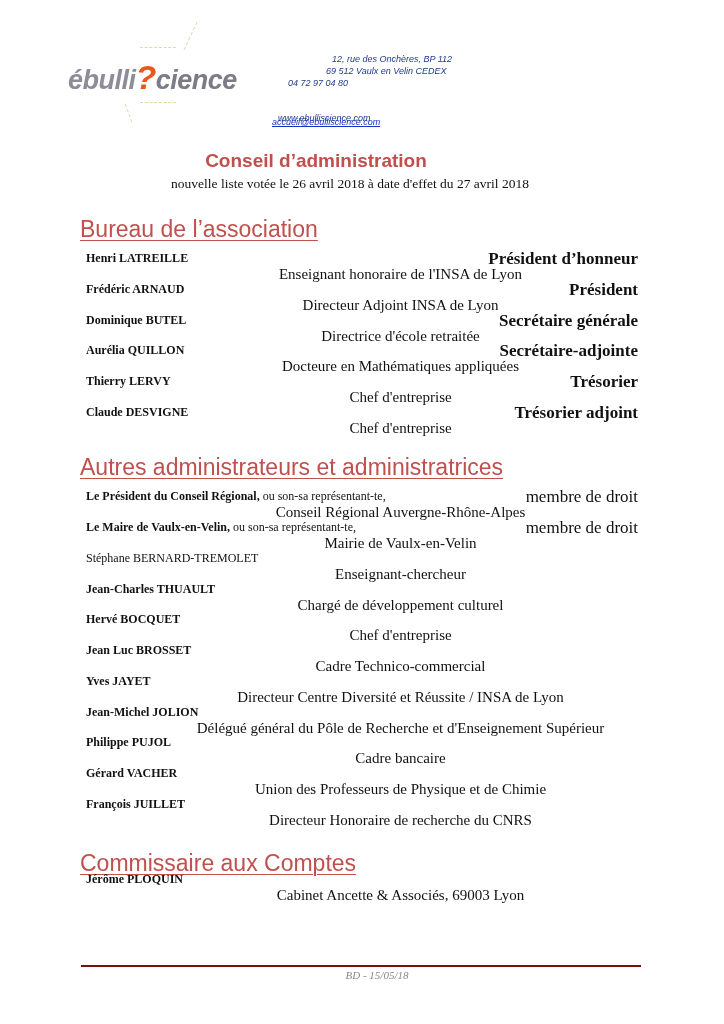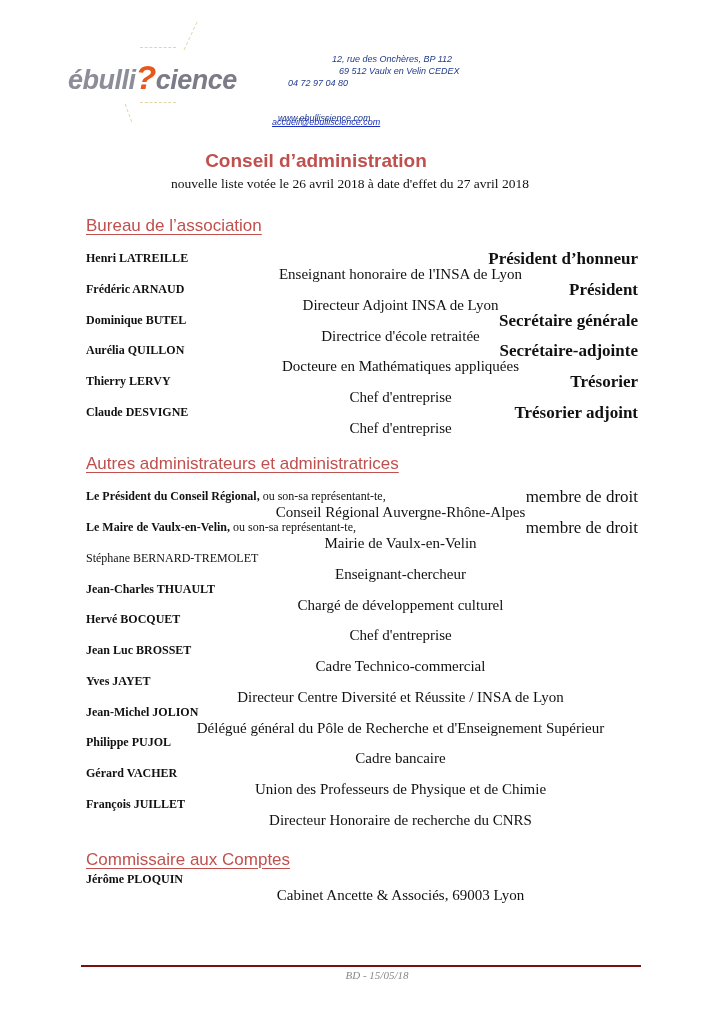--- a/index.html
+++ b/index.html
@@ -7,42 +7,42 @@
     .logo { position: absolute; left: 68px; top: 22px; width: 200px; height: 100px; }
     .logo-hex { position: absolute; border: 1px dashed #e5d6a8; }
     .logo-text { position: absolute; left: 0; top: 36px; font-family: "Liberation Sans", sans-serif; font-weight: bold; font-style: italic; font-size: 27px; letter-spacing: -0.5px; white-space: nowrap; }
     .logo-text .pre { color: #8d8d99; }
     .logo-text .q { color: #e8571c; font-size: 34px; }
     .logo-text .post { color: #7c7c88; }
     .contact { position: absolute; font-family: "Liberation Sans", sans-serif; font-style: italic; font-size: 9px; color: #1f3b8a; line-height: 11px; }
     .contact.link { text-decoration: underline; color: #1a2fc0; }
     .title { position: absolute; left: 0; width: 632px; top: 150px; text-align: center; font-family: "Liberation Sans", sans-serif; font-weight: bold; font-size: 19px; color: #c0504d; }
     .subtitle { position: absolute; left: 0; width: 700px; top: 176px; text-align: center; font-size: 13.5px; }
-    .section-h { position: absolute; left: 86px; font-family: "Liberation Sans", sans-serif; font-size: 17px; color: #c0504d; text-decoration: underline; text-decoration-thickness: 1px; text-underline-offset: 3px; white-space: nowrap; }
+    .section-h { position: absolute; left: 80px; font-family: "Liberation Sans", sans-serif; font-size: 23px; color: #c0504d; text-decoration: underline; text-decoration-thickness: 1px; text-underline-offset: 3px; white-space: nowrap; }
     .entry { position: absolute; left: 86px; width: 552px; }
     .name { font-weight: bold; font-size: 12px; line-height: 15px; white-space: nowrap; }
     .name .norm { font-weight: normal; }
     .role { position: absolute; right: 0; top: 0; font-weight: bold; font-size: 17px; line-height: 15px; white-space: nowrap; }
     .desc { padding-left: 77px; font-size: 15px; line-height: 16px; white-space: nowrap; text-align: center; }
     .footer-line { position: absolute; left: 81px; width: 560px; top: 965px; height: 2px; background: #7a0f0f; }
     .footer-text { position: absolute; left: 0; width: 724px; top: 969px; text-align: center; font-style: italic; font-size: 11px; color: #888; padding-left: 15px; }
   </style>
 </head>
 <body>
 
 <div class="logo">
   <div class="logo-hex" style="left:82px; top:0; width:40px; height:28px; border-width:0 1px 0 0; transform:skewX(-25deg);"></div>
   <div class="logo-hex" style="left:72px; top:25px; width:36px; height:0; border-width:1px 0 0 0;"></div>
   <div class="logo-hex" style="left:72px; top:80px; width:36px; height:0; border-width:1px 0 0 0;"></div>
   <div class="logo-hex" style="left:60px; top:82px; width:14px; height:18px; border-width:0 0 0 1px; transform:skewX(20deg);"></div>
   <div class="logo-text"><span class="pre">ébulli</span><span class="q">?</span><span class="post">cience</span></div>
 </div>
 
 <div class="contact" style="left:332px; top:54px;">12, rue des Onchères, BP 112</div>
-<div class="contact" style="left:339px; top:66px;">69 512 Vaulx en Velin CEDEX</div>
+<div class="contact" style="left:326px; top:66px;">69 512 Vaulx en Velin CEDEX</div>
 <div class="contact" style="left:288px; top:78px;">04 72 97 04 80</div>
 <div class="contact" style="left:278px; top:74px;margin-top:39px;">www.ebulliscience.com</div>
 <div class="contact link" style="left:272px; top:117px;">accueil@ebulliscience.com</div>
 
 <div class="title">Conseil d’administration</div>
 <div class="subtitle">nouvelle liste votée le 26 avril 2018 à date d'effet du 27 avril 2018</div>
 
 <div class="section-h" style="top:216px;">Bureau de l’association</div>
 
 <div class="entry" style="top:251px;">

